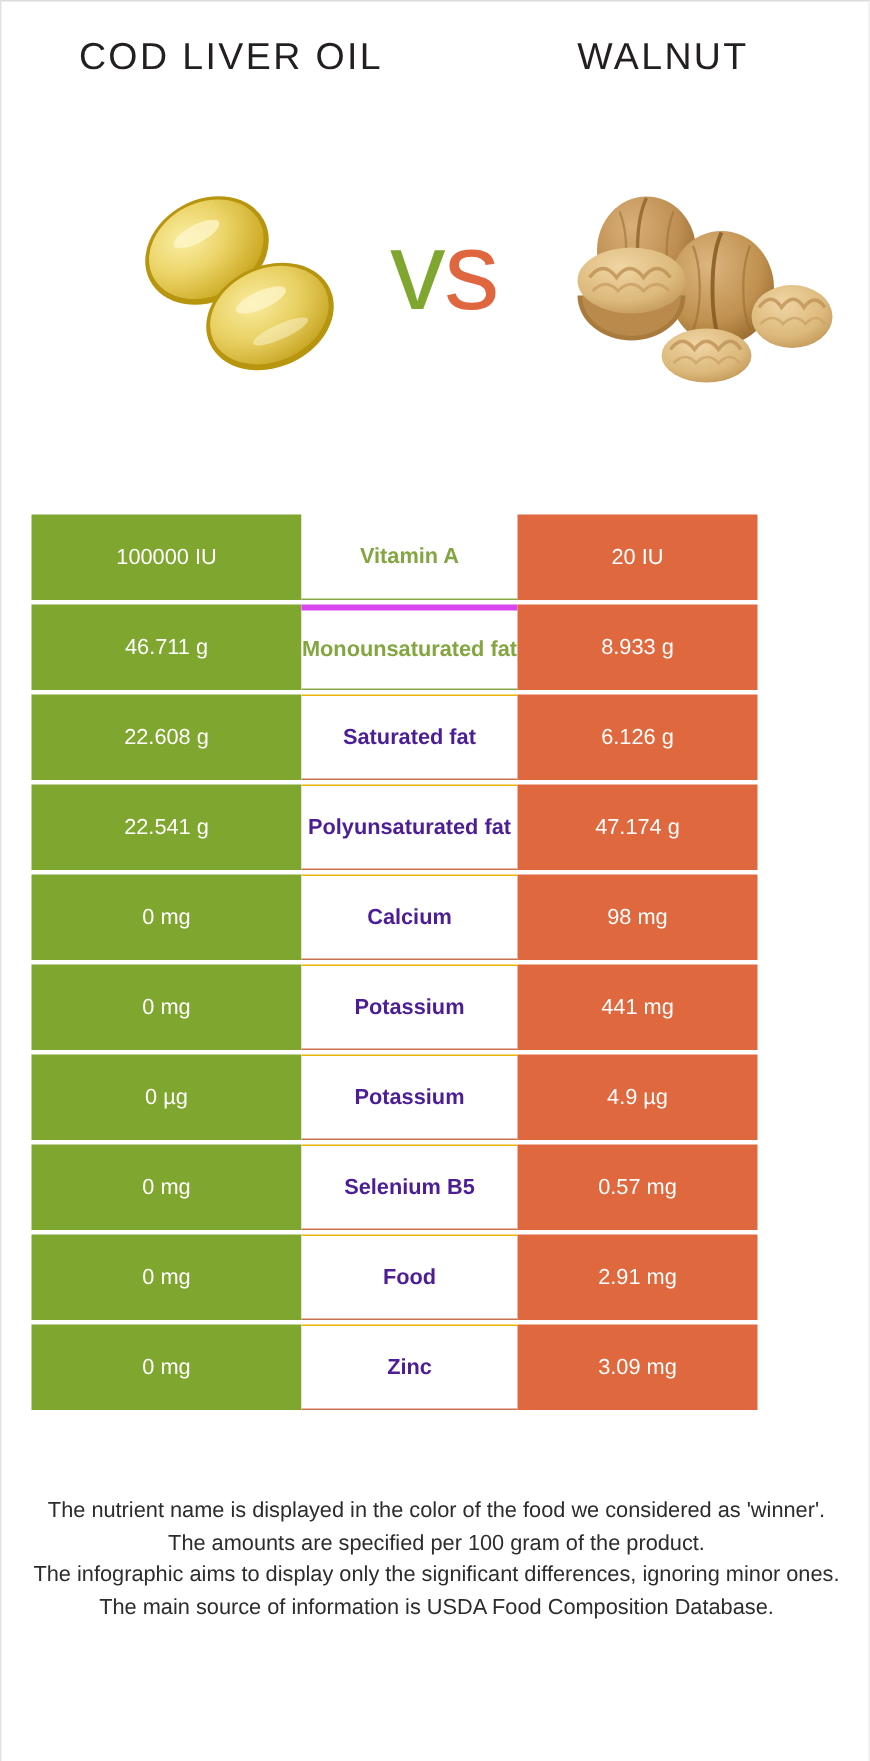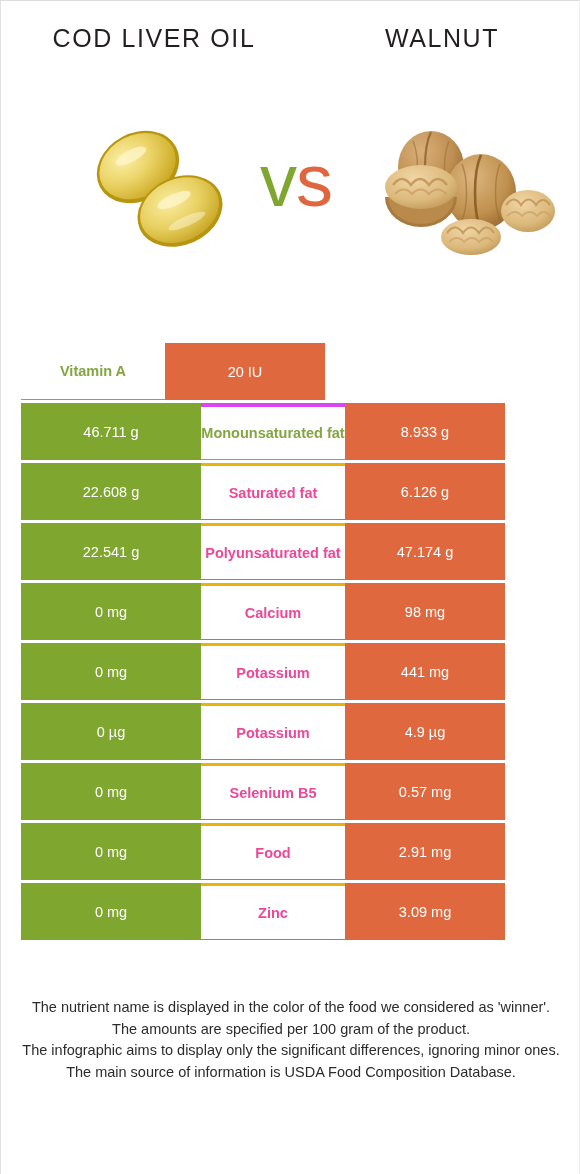--- a/index.html
+++ b/index.html
@@ -117,22 +117,22 @@
     background: #ffffff;
     font-weight: 700;
     font-size: 14.5px;
   }
   .cell-mid.win-green {
     color: #83A641;
     border-top: 4px solid #d946ef;
     border-bottom: 1px solid #87a945;
   }
   .cell-mid.win-orange {
-    color: #ec4899;
-    border-top: 3px solid #eab308;
+    color: #4c1d95;
+    border-top: 1px solid #eab308;
     border-bottom: 1px solid #c9714f;
   }
   .row:first-child .cell-mid { border-top: none; }
 
   
   .footer {
     position: absolute;
     top: 996px;
     left: 0;
     width: 580px;
@@ -227,20 +227,21 @@
       <ellipse cx="155" cy="96" rx="27" ry="21" fill="url(#kern)"></ellipse>
       <path d="M133 90 q8 -11 15 0 q8 -11 15 0 q7 -10 14 0" stroke="#C1955A" stroke-width="2.2" fill="none" opacity="0.85"></path>
       <path d="M134 101 q8 -8 15 0 q8 -8 15 0 q7 -8 13 0" stroke="#CBA066" stroke-width="1.8" fill="none" opacity="0.7"></path>
     </svg>
   </div>
 
 </div>
 
 <div class="table">
     <div class="row">
+      <div class="cell cell-left">100000 IU</div>
       <div class="cell cell-mid win-green">Vitamin A</div>
       <div class="cell cell-right">20 IU</div>
     </div>
     <div class="row">
       <div class="cell cell-left">46.711 g</div>
       <div class="cell cell-mid win-green">Monounsaturated fat</div>
       <div class="cell cell-right">8.933 g</div>
     </div>
     <div class="row">
       <div class="cell cell-left">22.608 g</div>

